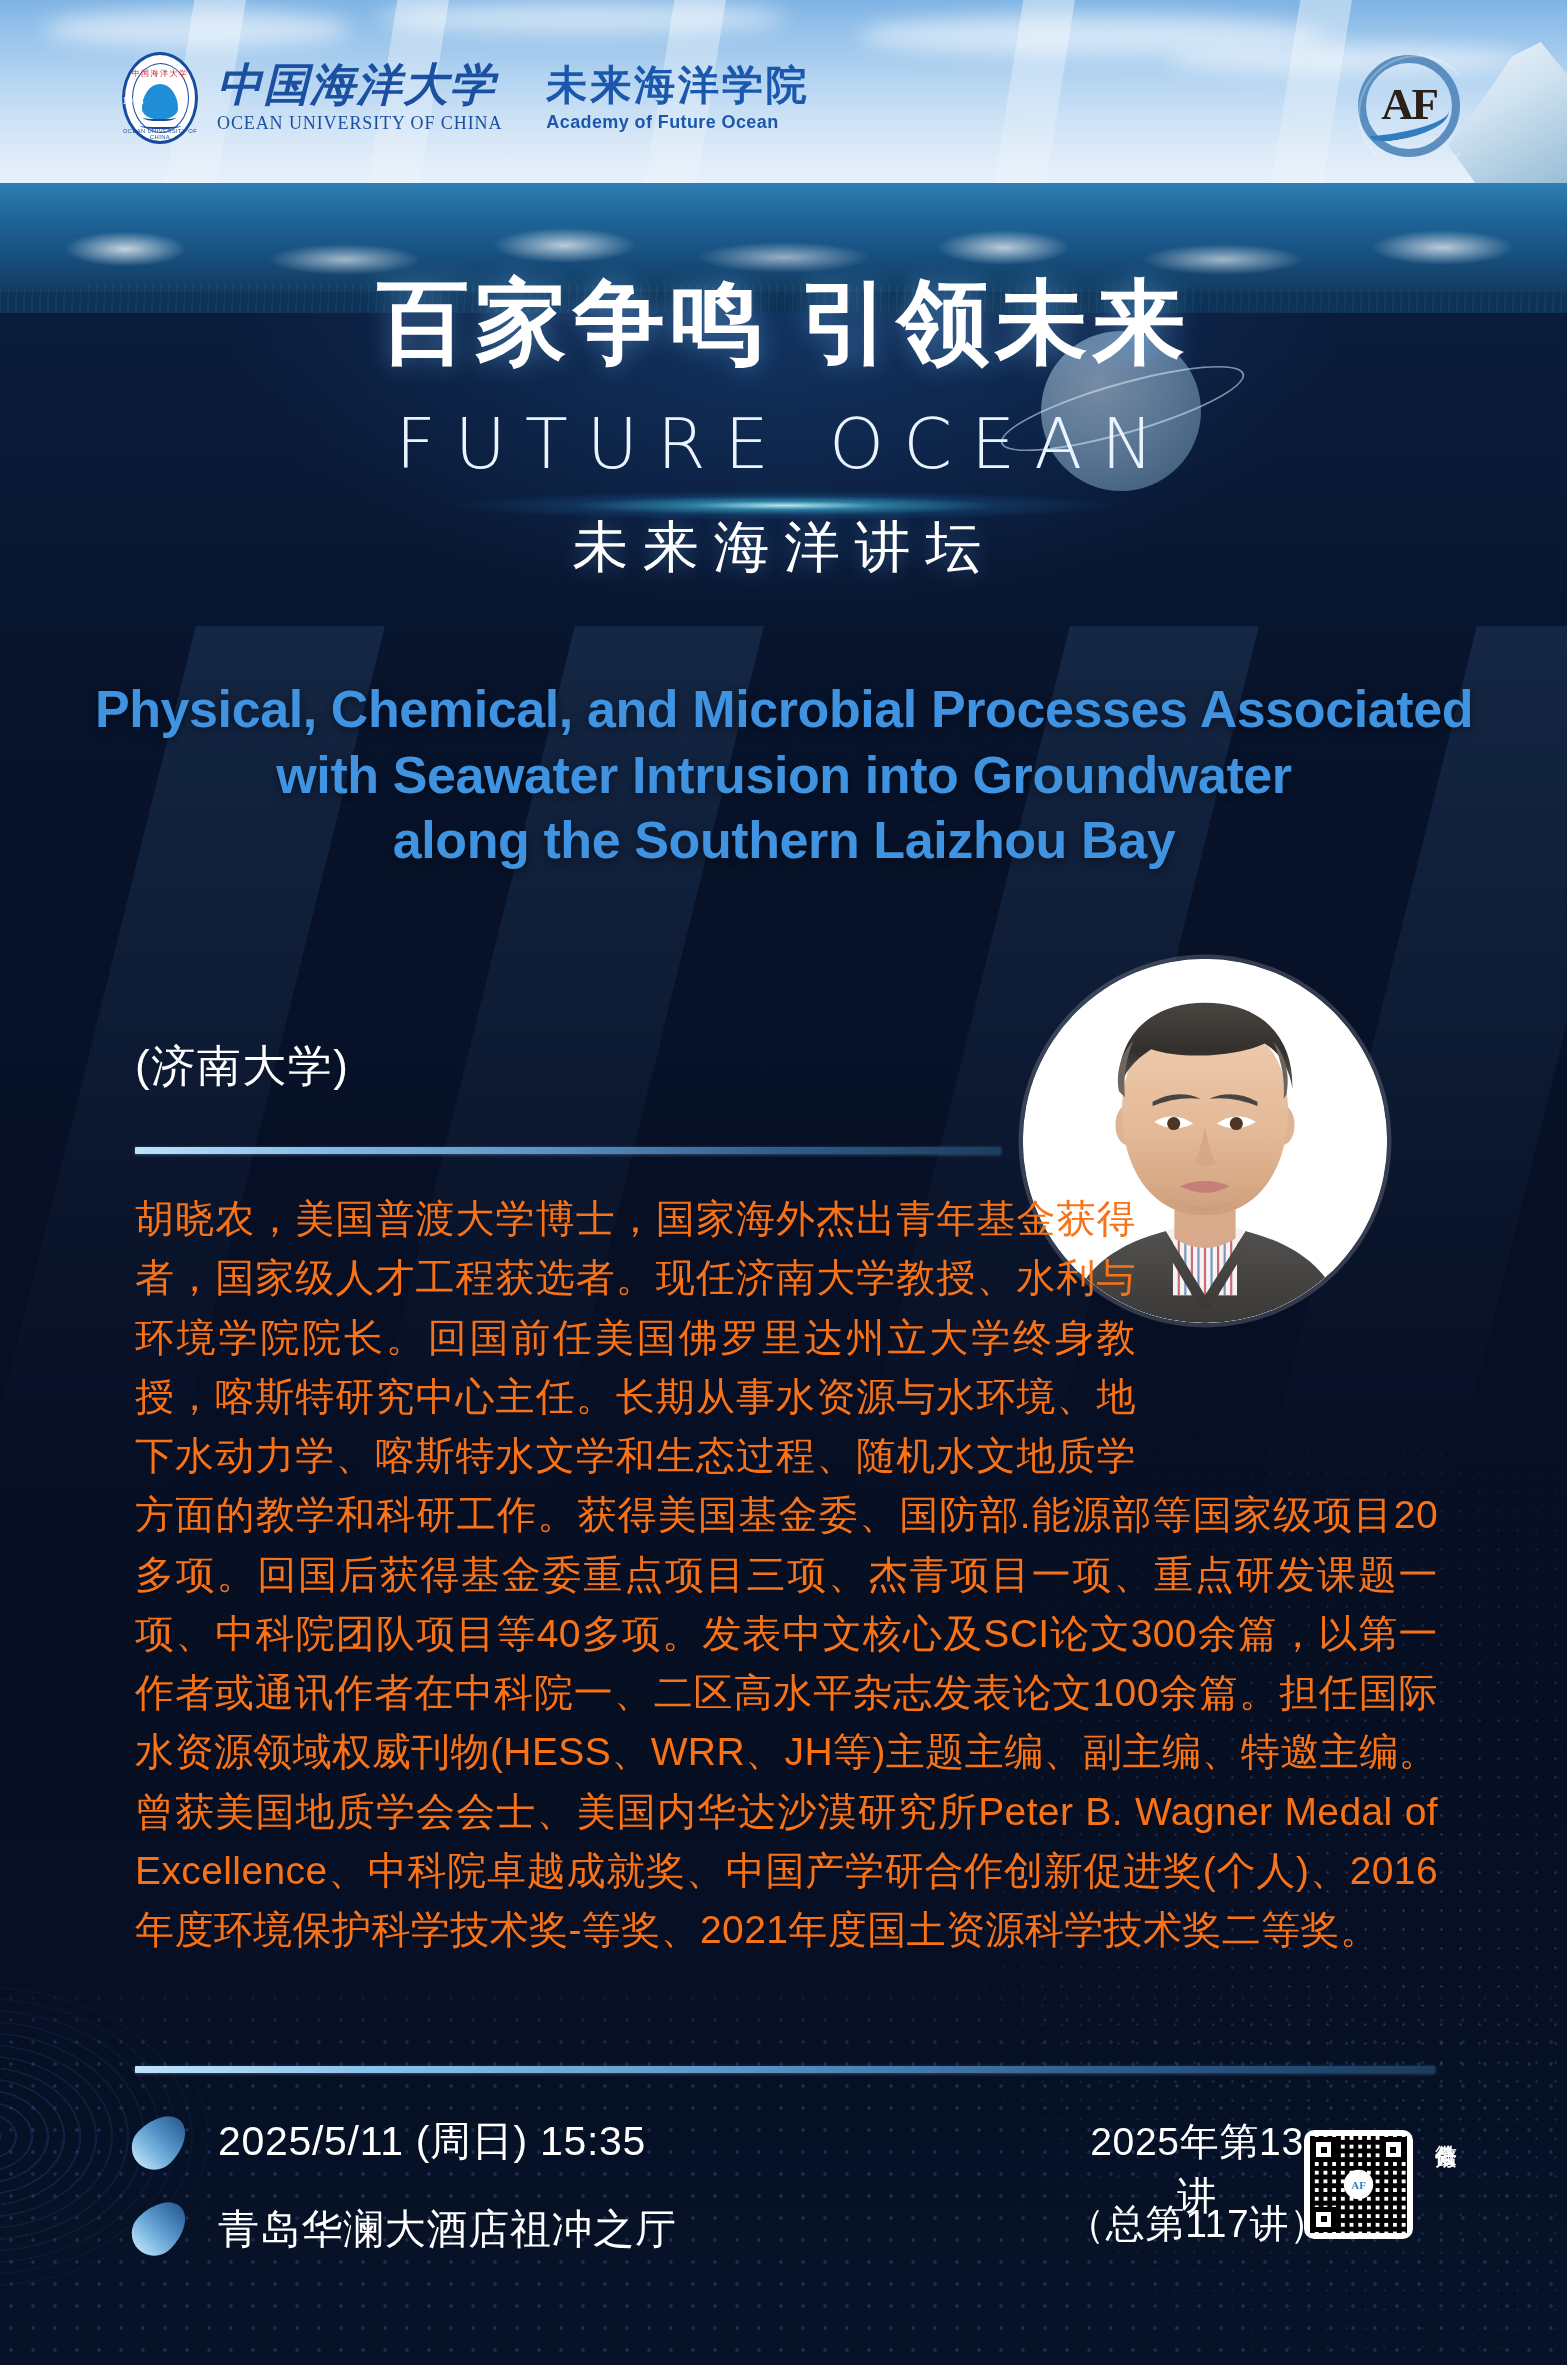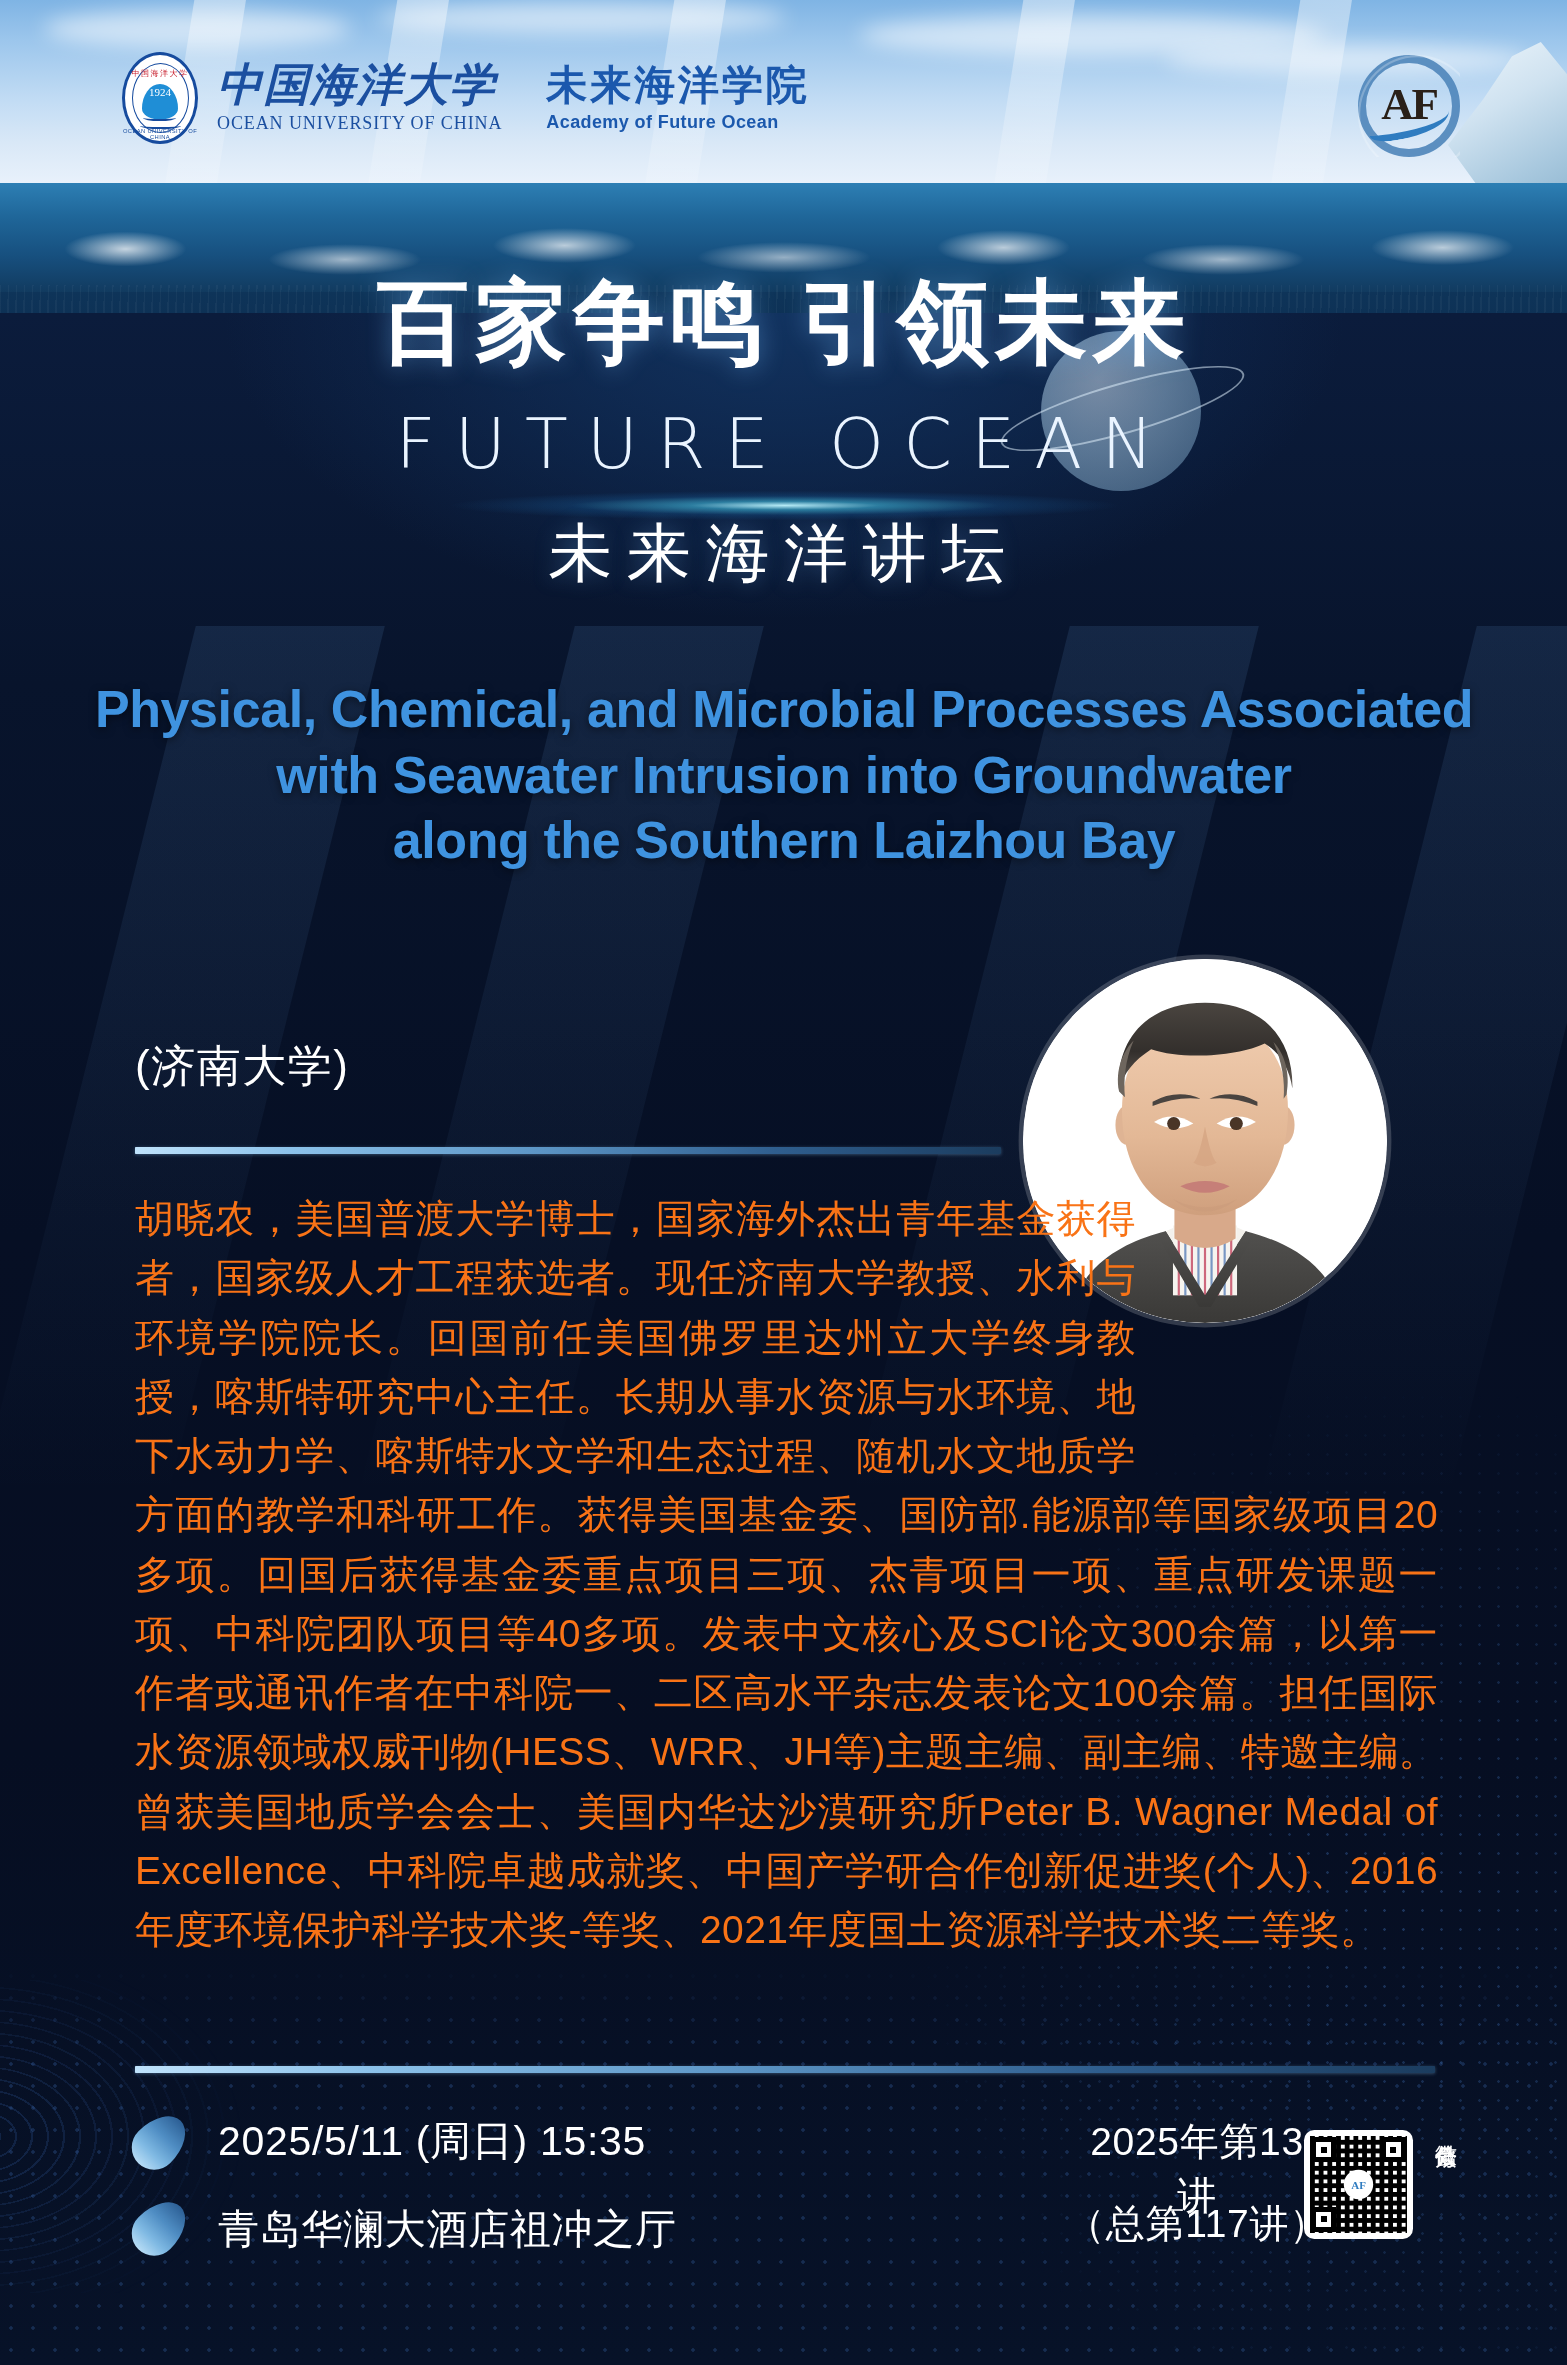--- a/index.html
+++ b/index.html
@@ -41,21 +41,21 @@
   }
   .seal-inner{
     position:absolute;left:9.5px;top:11px;right:9.5px;bottom:11px;
     border:1.5px solid #164b9e;border-radius:50% / 50%;
   }
   .seal-blue{
     position:absolute;left:19.7px;top:32px;width:36px;height:35px;
     background:#1f8ed6;border-radius:50% 50% 42% 42%/70% 70% 30% 30%;
   }
   .seal-year{
-    position:absolute;left:0;right:0;top:34px;text-align:center;
+    position:absolute;left:0;right:0;top:42px;
     font-size:11px;color:#fff;font-weight:400;font-family:"Liberation Serif",serif;
   }
   .seal-wave{
     position:absolute;left:17.5px;bottom:14.6px;width:41px;height:5.8px;
     border-bottom:2.9px solid #164b9e;border-radius:0 0 60% 60%;
   }
   .seal-wave.w2{bottom:22.6px;width:33px;left:21px;}
   .seal-topchar{
     position:absolute;left:0;right:0;top:16px;text-align:center;
     font-size:8px;color:#c8202e;letter-spacing:1.5px;font-family:"Liberation Serif",serif;
@@ -193,21 +193,21 @@
     font-family:"DejaVu Sans","Liberation Sans",sans-serif;
     margin-top:25px;
   }
   .glow{
     position:absolute;left:50%;top:480px;width:859px;height:51px;margin-left:-429px;
     background:radial-gradient(ellipse 429px 19px at 50% 50%,
       rgba(190,245,255,.95) 0%,rgba(70,200,235,.55) 22%,rgba(30,120,190,.22) 50%,transparent 78%);
   }
   .forum-cn{
     position:absolute;left:0;top:510px;width:1568px;text-align:center;
-    font-size:64px;font-weight:300;color:#ffffff;letter-spacing:14.6px;
+    font-size:56px;font-weight:300;color:#ffffff;letter-spacing:14.6px;
     text-shadow:0 0 20.4px rgba(120,190,255,.35);
   }
 
   
   .talk-title{
     position:absolute;left:29px;top:677px;width:1510px;text-align:center;
     color:#3f93e0;font-size:52px;line-height:1.26;font-weight:600;
     letter-spacing:-0.4px;
     text-shadow:0 1.5px 8.7px rgba(0,0,0,.5);
   }

